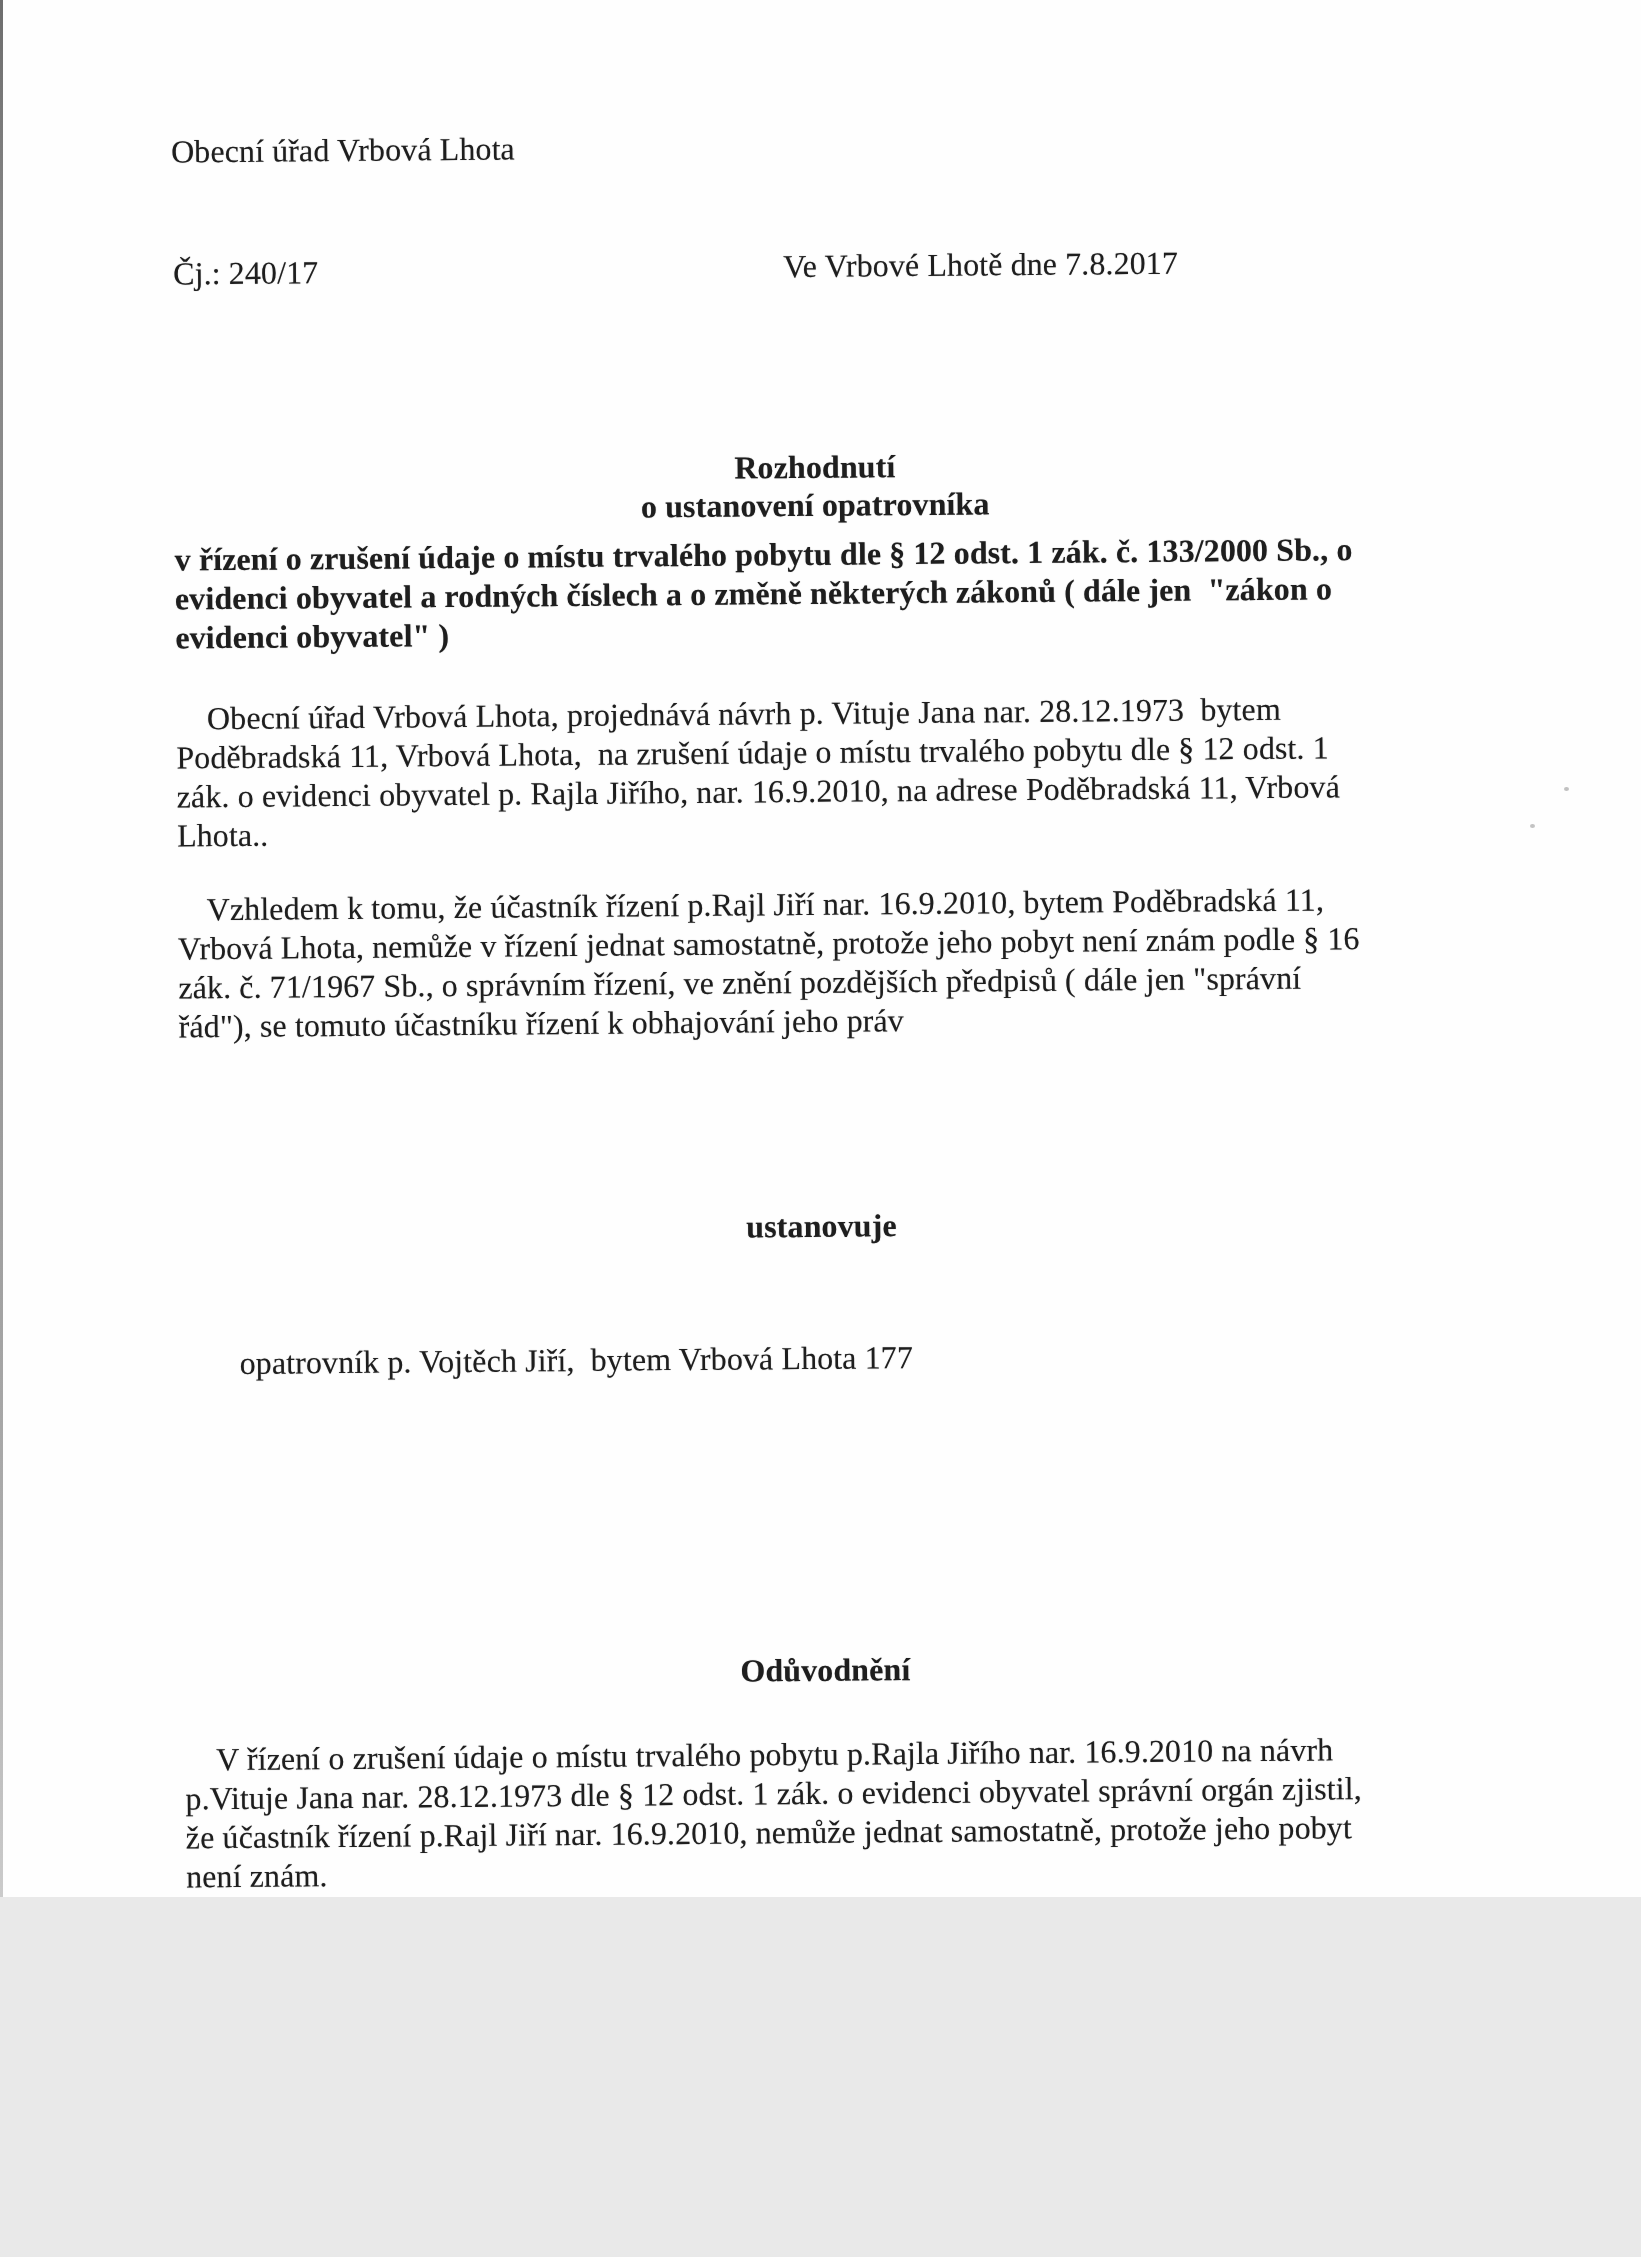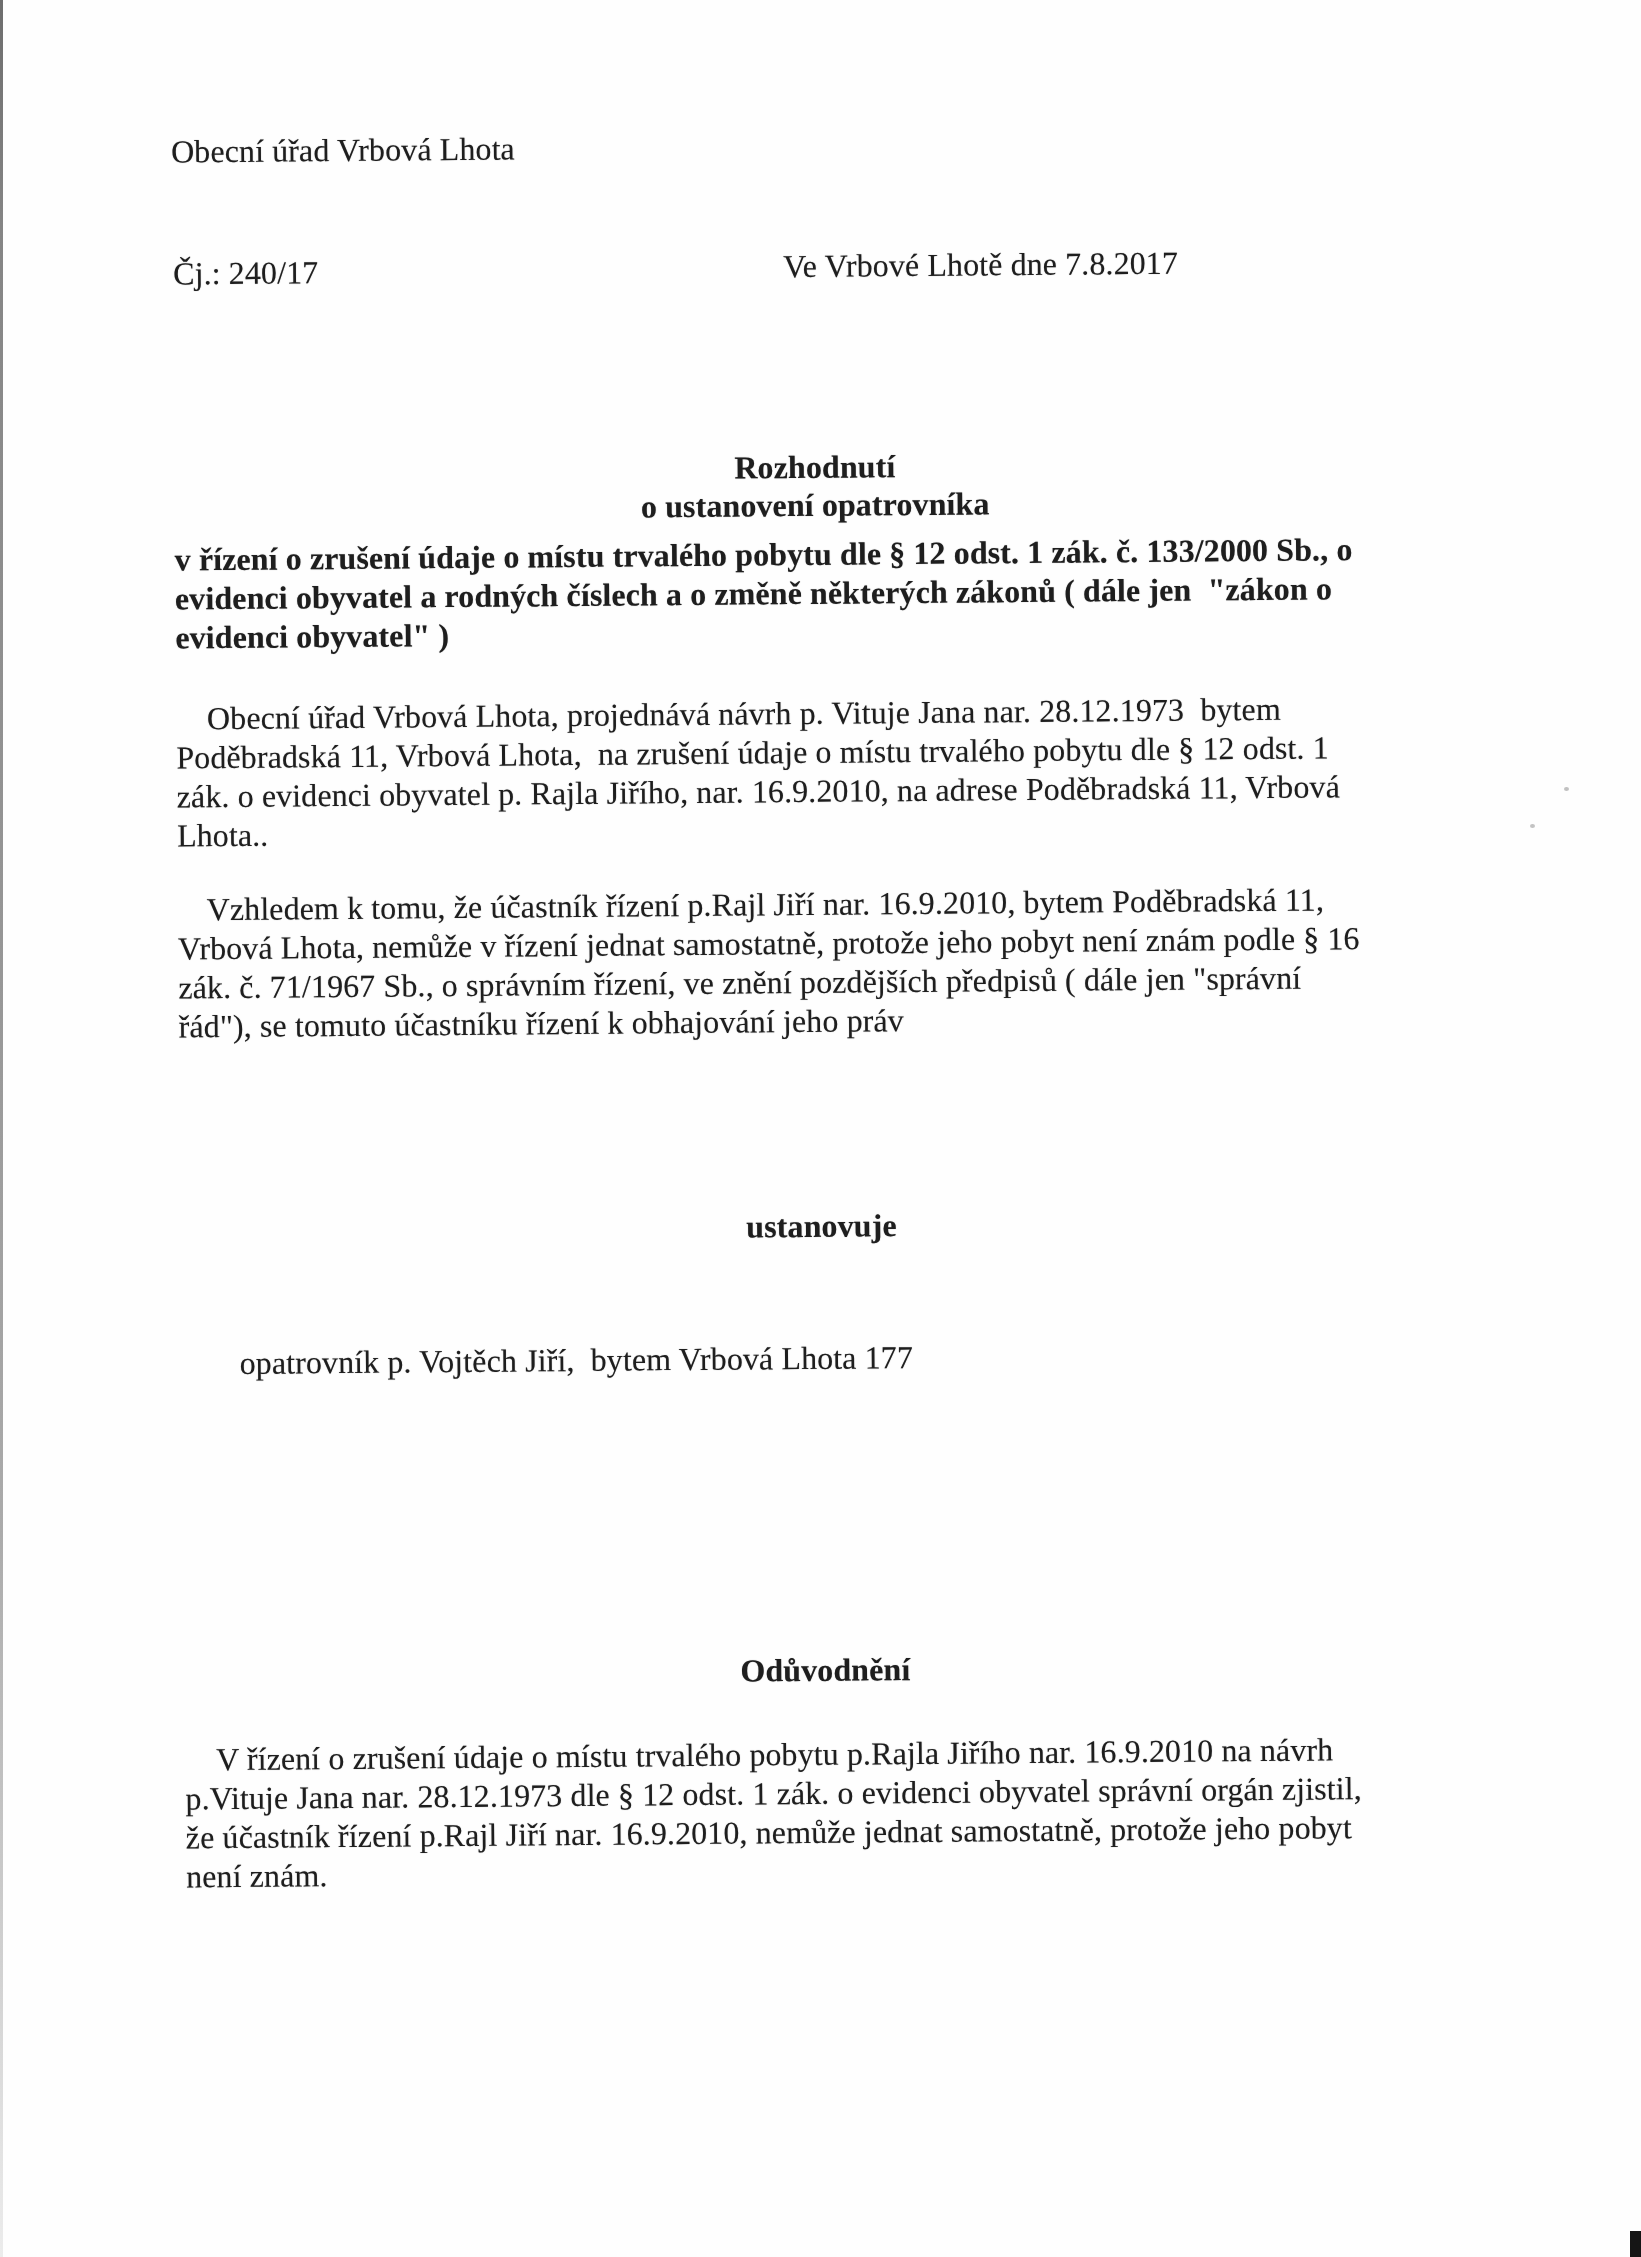--- a/index.html
+++ b/index.html
@@ -1,19 +1,19 @@
 <!DOCTYPE html>
 <html><head>
 <meta charset="utf-8">
 <style>
   html, body { margin: 0; padding: 0; background: #e9e9e9; }
   .page {
     position: relative;
     width: 1641px;
-    height: 2257px;
+    height: 1897px;
     background: #fefefe;
     overflow: hidden;
     font-family: "Liberation Serif", serif;
     color: #1e1e1e;
   }
   
   .content {
     position: absolute;
     inset: 0;
     transform: rotate(-0.5deg);

